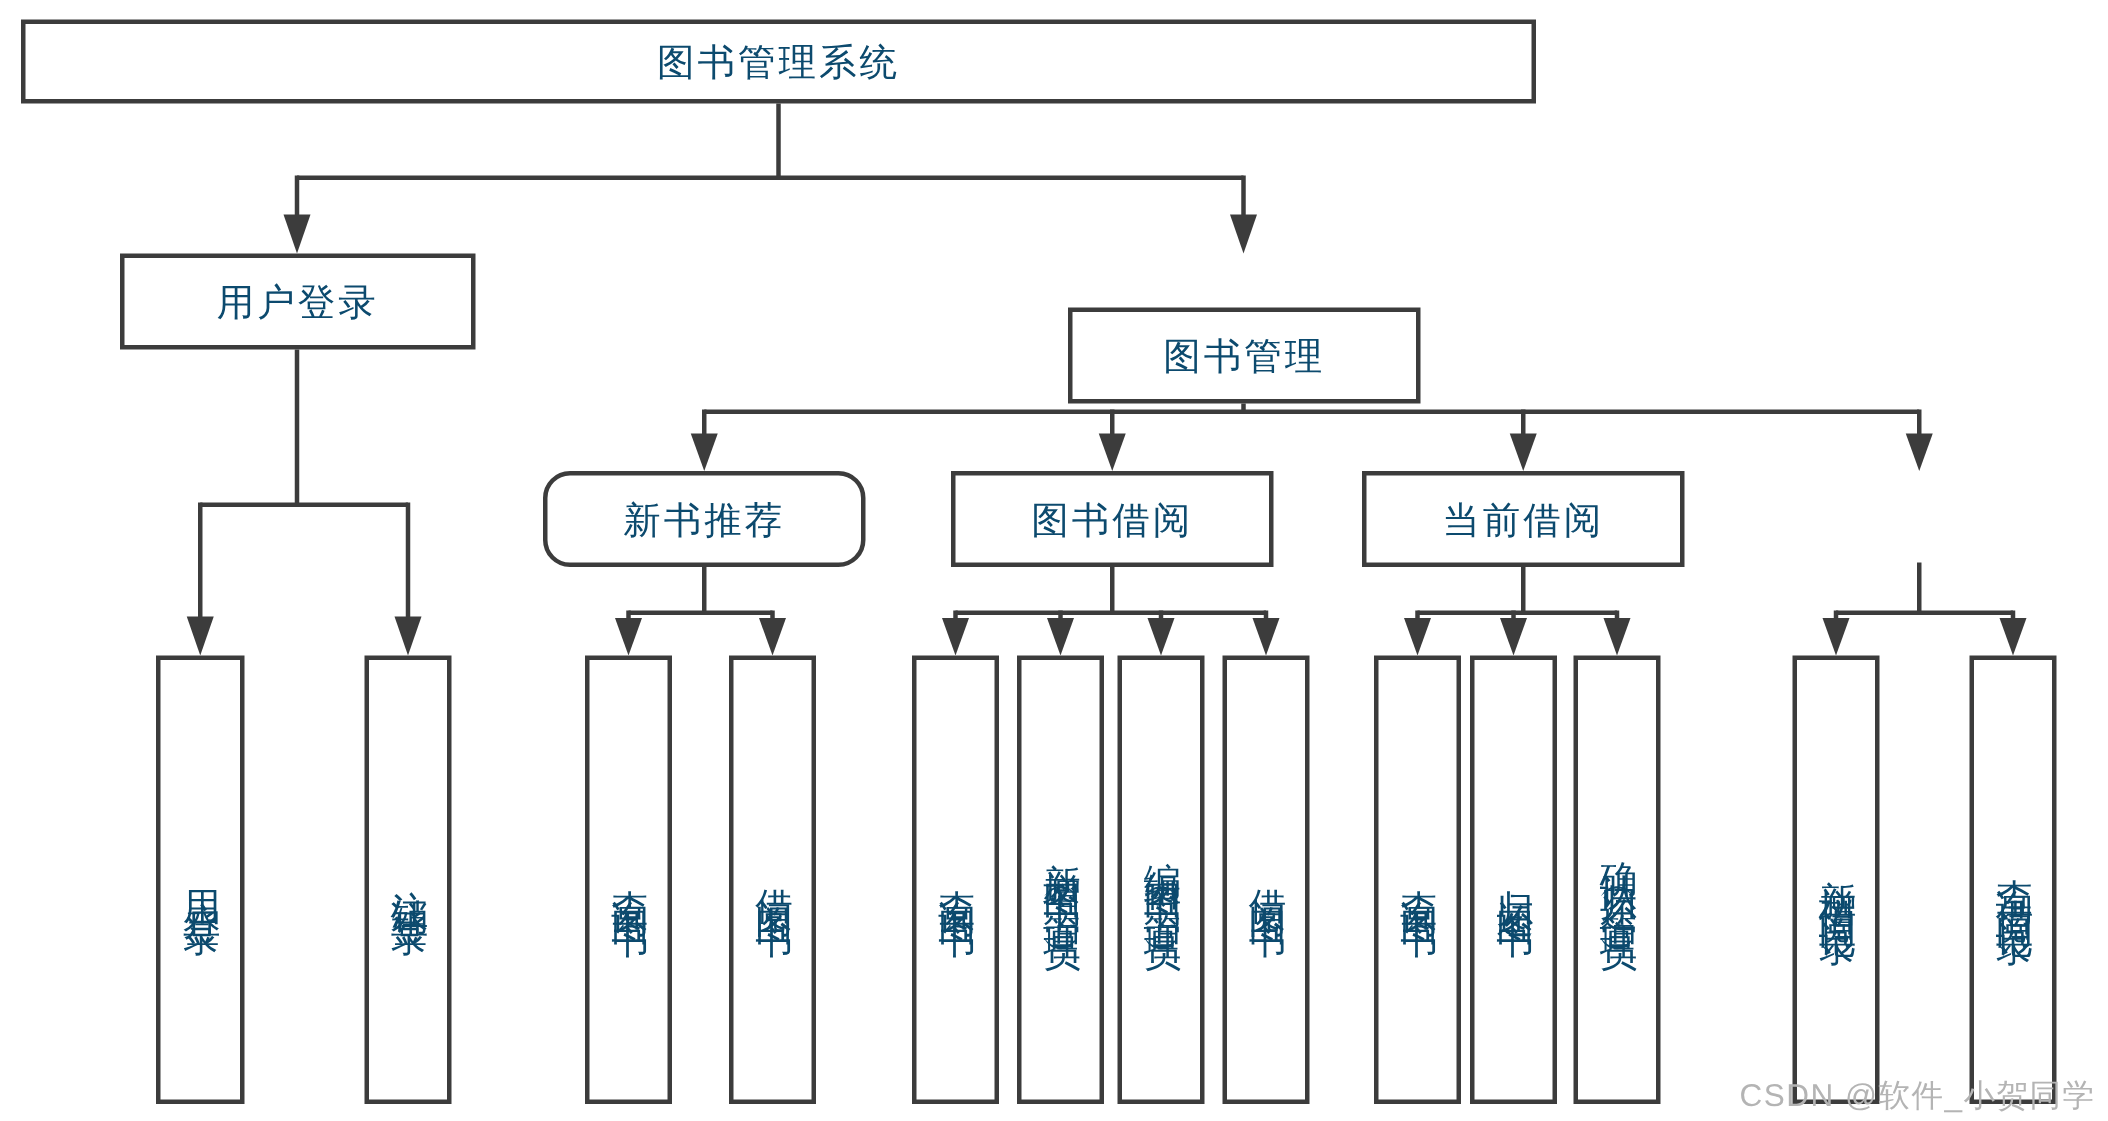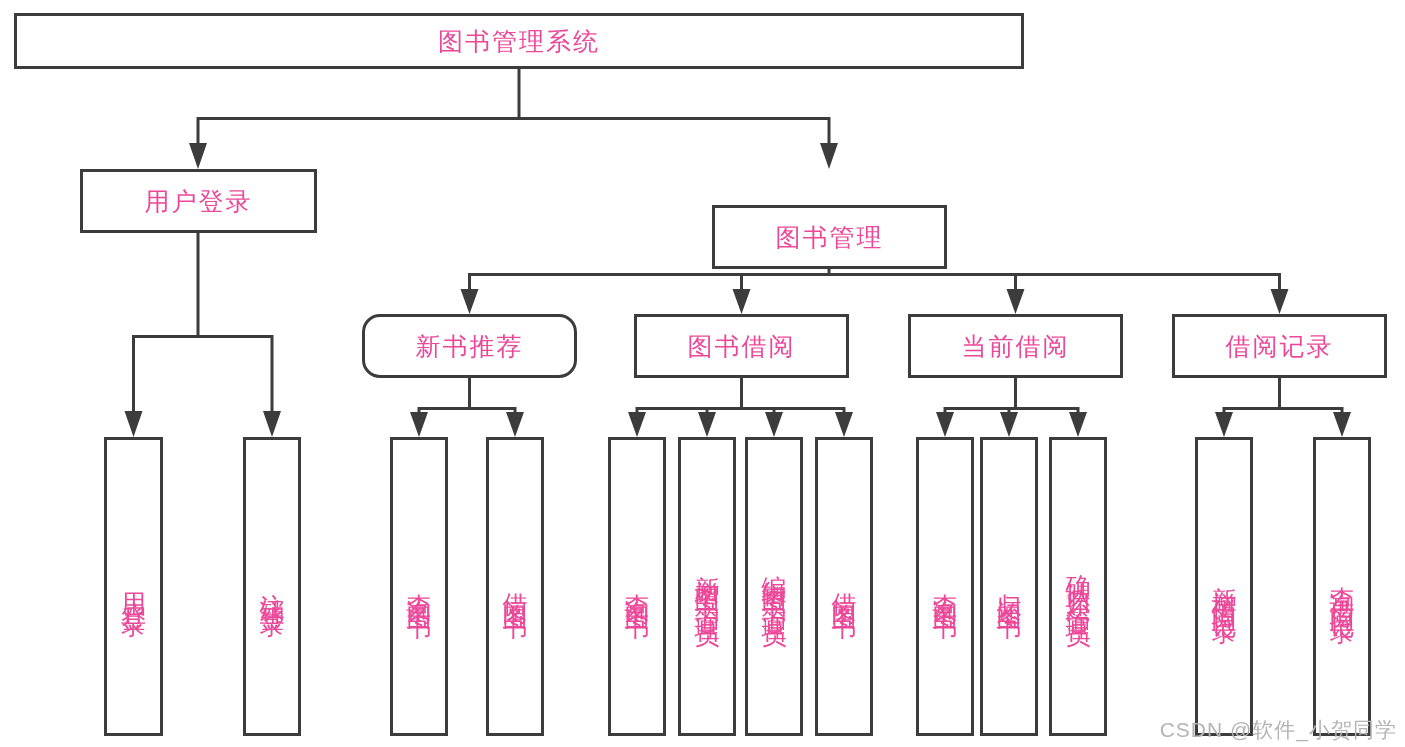--- a/index.html
+++ b/index.html
@@ -22,21 +22,21 @@
     z-index: 1;
   }
   .node {
     position: absolute;
     box-sizing: border-box;
     border: 3px solid #3c3c3c;
     background: #ffffff;
     display: flex;
     align-items: center;
     justify-content: center;
-    color: #ec4899;
+    color: #0c4a6e;
     font-size: 25px;
     letter-spacing: 2px;
     z-index: 2;
     white-space: nowrap;
   }
   .node.leaf {
     top: 437px;
     width: 58px;
     height: 299px;
   }
@@ -142,23 +142,20 @@
 
   <div class="node" style="left:362px; top:314px; width:215px; height:64px;border-radius:18px;">
     <span>新书推荐</span>
   </div>
   <div class="node" style="left:634px; top:314px; width:215px; height:64px;font-family:Liberation Serif, serif;">
     <span>图书借阅</span>
   </div>
   <div class="node" style="left:908px; top:314px; width:215px; height:64px;">
     <span>当前借阅</span>
   </div>
-  <div class="node" style="left:1172px; top:314px; width:215px; height:64px;">
-    <span>借阅记录</span>
-  </div>
 
   <div class="node leaf" style="left:104px; width:59px;">
     <span class="vtext">用户登录</span>
   </div>
   <div class="node leaf" style="left:243px;">
     <span class="vtext">注销登录</span>
   </div>
 
   <div class="node leaf" style="left:390px;">
     <span class="vtext">查询图书</span>

